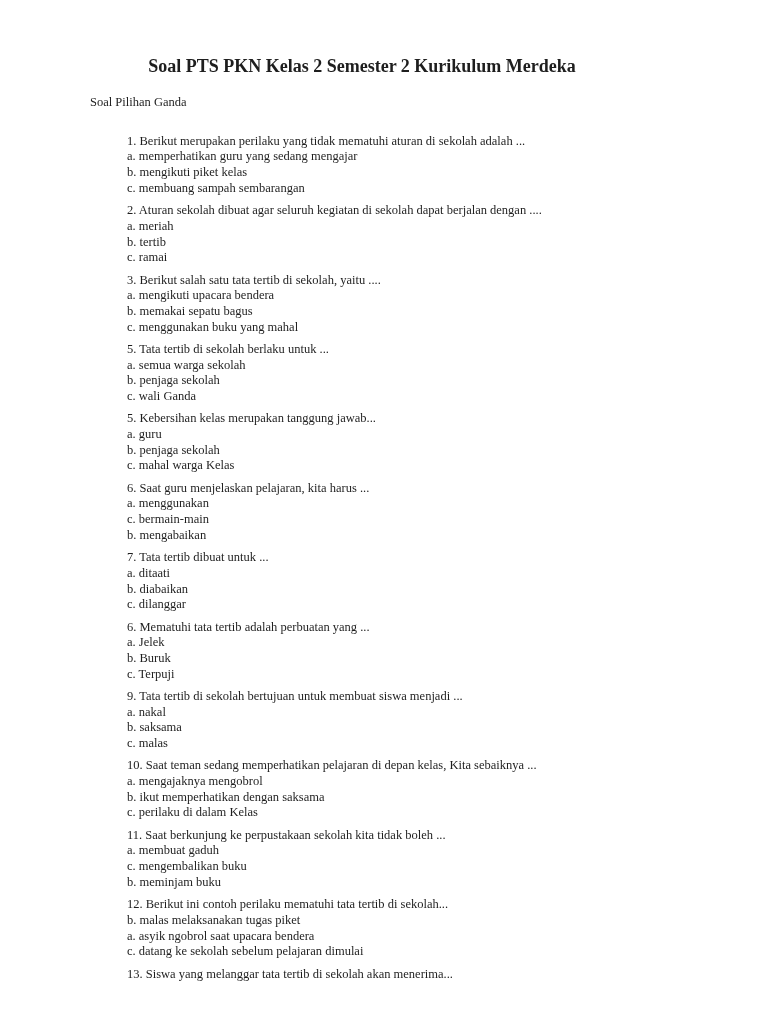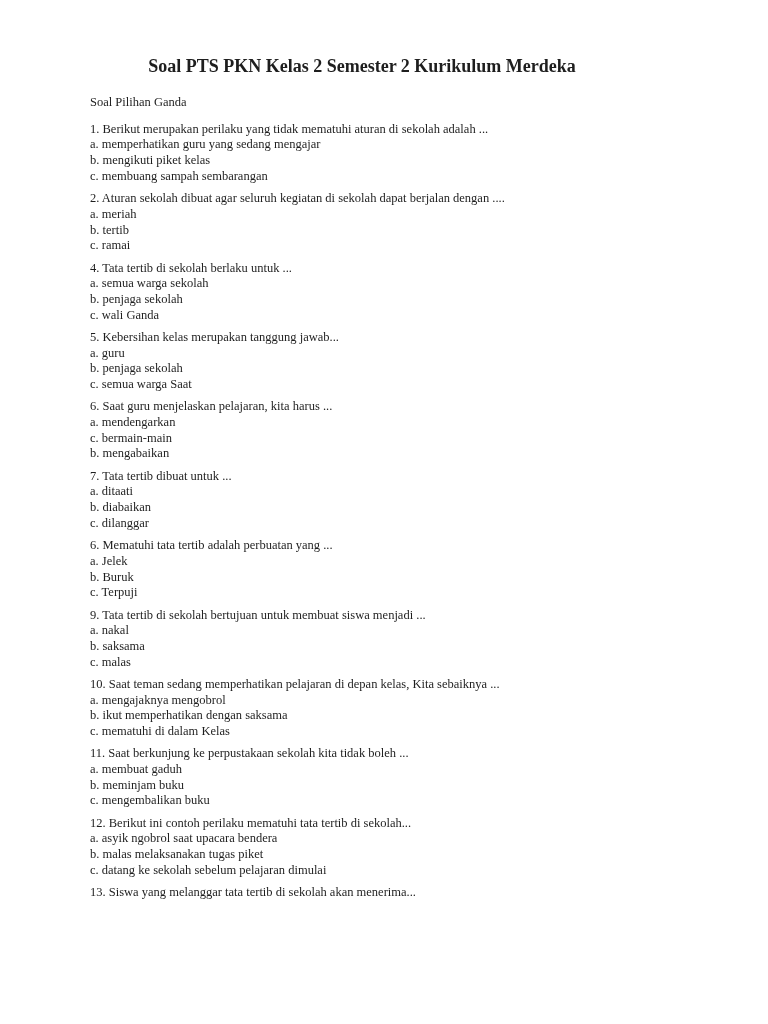--- a/index.html
+++ b/index.html
@@ -26,27 +26,28 @@
   }
   .doc-title {
     font-size: 18px;
     line-height: 21px;
     font-weight: bold;
     text-align: center;
     margin: 0 0 18px 0;
     white-space: nowrap;
   }
   .section-label {
-    margin: 0 0 11px 0;
+    margin: 0 0 23px 0;
   }
   .question {
     margin: 0 0 6.6px 0;
   }
   .q-line, .opt-line {
     white-space: nowrap;
+    margin-left: 37px;
   }
 </style>
 </head>
 <body>
 
 <div class="page">
   <h1 class="doc-title">Soal PTS PKN Kelas 2 Semester 2 Kurikulum Merdeka</h1>
 
   <div class="section-label">Soal Pilihan Ganda</div>
 
@@ -58,38 +59,44 @@
         <div class="opt-line">c. membuang sampah sembarangan</div>
   </div>
 
   <div class="question">
     <div class="q-line">2. Aturan sekolah dibuat agar seluruh kegiatan di sekolah dapat berjalan dengan ....</div>
     <div class="opt-line">a. meriah</div>
         <div class="opt-line">b. tertib</div>
         <div class="opt-line">c. ramai</div>
   </div>
 
+  <div class="question">
+    <div class="q-line">3. Berikut salah satu tata tertib di sekolah, yaitu ....</div>
+    <div class="opt-line">a. mengikuti upacara bendera</div>
+        <div class="opt-line">b. memakai sepatu bagus</div>
+        <div class="opt-line">c. menggunakan buku yang mahal</div>
+  </div>
 
   <div class="question">
-    <div class="q-line">4. Tata tertib di sekolah berlaku untuk ...</div>
+    <div class="q-line">5. Tata tertib di sekolah berlaku untuk ...</div>
     <div class="opt-line">a. semua warga sekolah</div>
         <div class="opt-line">b. penjaga sekolah</div>
         <div class="opt-line">c. wali Ganda</div>
   </div>
 
   <div class="question">
     <div class="q-line">5. Kebersihan kelas merupakan tanggung jawab...</div>
     <div class="opt-line">a. guru</div>
         <div class="opt-line">b. penjaga sekolah</div>
-        <div class="opt-line">c. semua warga Saat</div>
+        <div class="opt-line">c. mahal warga Kelas</div>
   </div>
 
   <div class="question">
     <div class="q-line">6. Saat guru menjelaskan pelajaran, kita harus ...</div>
-    <div class="opt-line">a. mendengarkan</div>
+    <div class="opt-line">a. menggunakan</div>
         <div class="opt-line">c. bermain-main</div>
         <div class="opt-line">b. mengabaikan</div>
   </div>
 
   <div class="question">
     <div class="q-line">7. Tata tertib dibuat untuk ...</div>
     <div class="opt-line">a. ditaati</div>
         <div class="opt-line">b. diabaikan</div>
         <div class="opt-line">c. dilanggar</div>
   </div>
@@ -105,34 +112,34 @@
     <div class="q-line">9. Tata tertib di sekolah bertujuan untuk membuat siswa menjadi ...</div>
     <div class="opt-line">a. nakal</div>
         <div class="opt-line">b. saksama</div>
         <div class="opt-line">c. malas</div>
   </div>
 
   <div class="question">
     <div class="q-line">10. Saat teman sedang memperhatikan pelajaran di depan kelas, Kita sebaiknya ...</div>
     <div class="opt-line">a. mengajaknya mengobrol</div>
         <div class="opt-line">b. ikut memperhatikan dengan saksama</div>
-        <div class="opt-line">c. mematuhi di dalam Kelas</div>
+        <div class="opt-line">c. perilaku di dalam Kelas</div>
   </div>
 
   <div class="question">
     <div class="q-line">11. Saat berkunjung ke perpustakaan sekolah kita tidak boleh ...</div>
     <div class="opt-line">a. membuat gaduh</div>
+        <div class="opt-line">c. mengembalikan buku</div>
         <div class="opt-line">b. meminjam buku</div>
-        <div class="opt-line">c. mengembalikan buku</div>
   </div>
 
   <div class="question">
     <div class="q-line">12. Berikut ini contoh perilaku mematuhi tata tertib di sekolah...</div>
-    <div class="opt-line">a. asyik ngobrol saat upacara bendera</div>
-        <div class="opt-line">b. malas melaksanakan tugas piket</div>
+    <div class="opt-line">b. malas melaksanakan tugas piket</div>
+        <div class="opt-line">a. asyik ngobrol saat upacara bendera</div>
         <div class="opt-line">c. datang ke sekolah sebelum pelajaran dimulai</div>
   </div>
 
   <div class="question">
     <div class="q-line">13. Siswa yang melanggar tata tertib di sekolah akan menerima...</div>
 
   </div>
 </div>
 </div>
 

